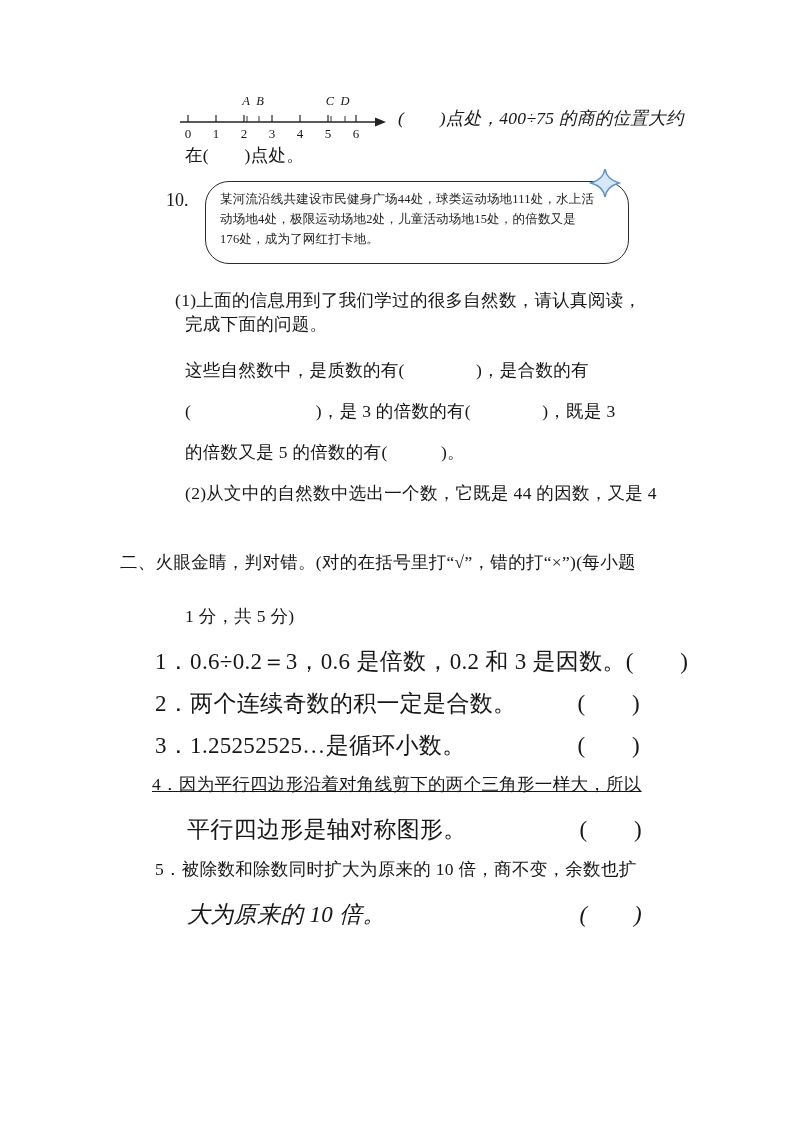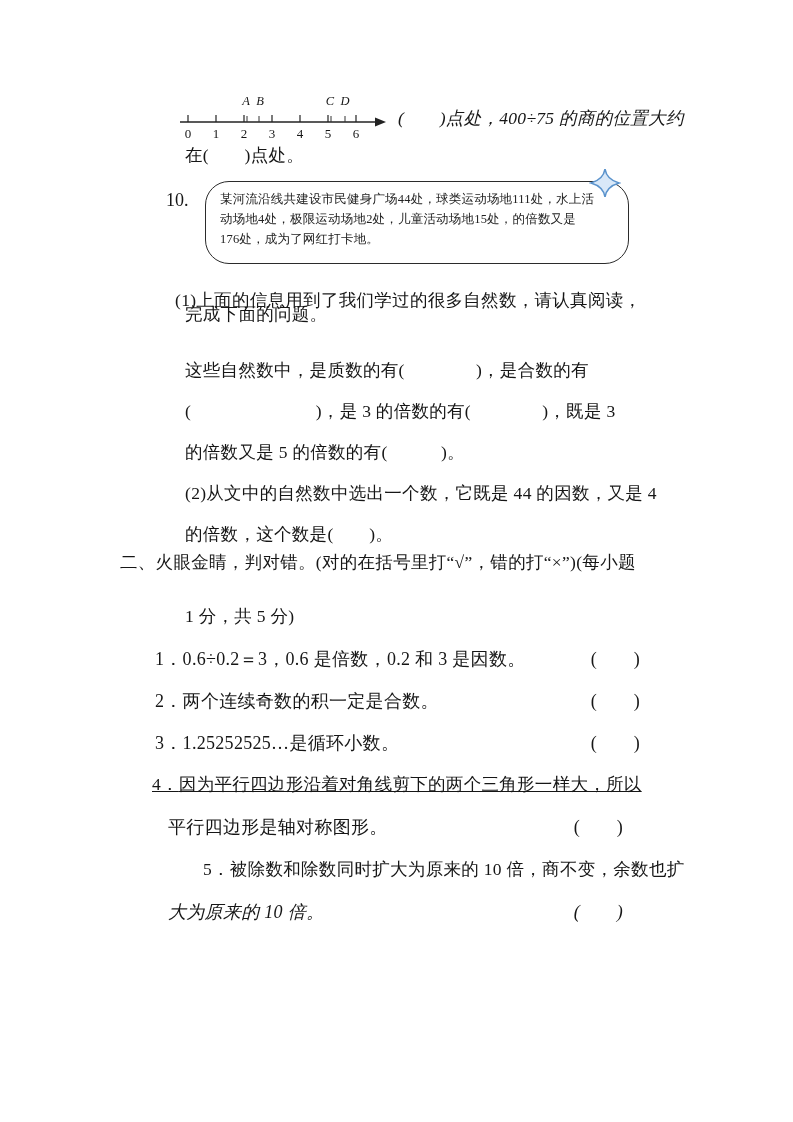--- a/index.html
+++ b/index.html
@@ -26,24 +26,24 @@
     border:1.6px solid #2b2b2b; border-radius:24px;
     padding:7px 12px 14px 14px;
   }
   .box-line {
     font-size:12.5px; line-height:1.6; white-space:nowrap;
     letter-spacing:0.2px; color:#222;
   }
   .sparkle { position:absolute; left:589px; top:167px; }
   .judge-row {
     position:absolute; display:flex; justify-content:space-between;
-    font-size:18px; line-height:1.25; letter-spacing:0.3px; white-space:nowrap;text-align:center;
+    font-size:23px; line-height:1.25; letter-spacing:0.3px; white-space:nowrap;text-align:center;
   }
   .judge-row.first { left:155px; width:485px; }
-  .judge-row.cont  { left:168px; width:455px; }
+  .judge-row.cont  { left:187px; width:455px; }
   .bracket { white-space:pre; }
 </style>
 </head>
 <body>
 
 <div class="page">
 
   <div class="numberline-wrap">
     <svg width="212" height="52" viewBox="0 0 212 52">
       <line x1="2" y1="30" x2="200" y2="30" stroke="#222" stroke-width="1.3"></line>
@@ -81,26 +81,25 @@
     <div class="box-line">动场地4处，极限运动场地2处，儿童活动场地15处，的倍数又是</div>
     <div class="box-line">176处，成为了网红打卡地。</div>
   </div>
   <div class="sparkle">
     <svg width="32" height="32" viewBox="0 0 32 32">
       <path d="M16 2 Q17.6 12.4 30 16 Q17.6 19.6 16 30 Q14.4 19.6 2 16 Q14.4 12.4 16 2 Z" fill="#d9e8f8" stroke="#5b93cc" stroke-width="1.6"></path>
     </svg>
   </div>
 
   <div class="line" style="left:175px; top:278px;margin-top:12px;">(1)上面的信息用到了我们学过的很多自然数，请认真阅读，</div>
-  <div class="line" style="left:185px; top:304px;">完成下面的问题。</div>
+  <div class="line" style="left:185px; top:314px;">完成下面的问题。</div>
   <div class="line" style="left:185px; top:360px;">这些自然数中，是质数的有(　　　　)，是合数的有</div>
   <div class="line" style="left:185px; top:401px;">(　　　　　　　)，是 3 的倍数的有(　　　　)，既是 3</div>
   <div class="line" style="left:185px; top:442px;">的倍数又是 5 的倍数的有(　　　)。</div>
   <div class="line" style="left:185px; top:483px;">(2)从文中的自然数中选出一个数，它既是 44 的因数，又是 4</div>
-  <div class="line" style="left:185px; top:524px;">的倍数，这个数是(　　)。</div>
 
   <div class="line" style="left:120px; top:552px;font-family:Liberation Serif, serif;">二、火眼金睛，判对错。(对的在括号里打“√”，错的打“×”)(每小题</div>
   <div class="line" style="left:185px; top:606px;font-family:Liberation Serif, serif;">1 分，共 5 分)</div>
 
   <div class="judge-row first" style="top:648px;">
     <span><span>1．</span><span>0.6÷0.2＝3，0.6 是倍数，0.2 和 3 是因数。</span></span>
     <span class="bracket">(　　)</span>
   </div>
 
   <div class="judge-row first" style="top:690px;">
@@ -114,21 +113,21 @@
   </div>
 
   <div class="line" style="left:152px; top:774px;text-decoration:underline;">
     <span>4．</span><span>因为平行四边形沿着对角线剪下的两个三角形一样大，所以</span>
   </div>
   <div class="judge-row cont" style="top:816px;">
     <span>平行四边形是轴对称图形。</span>
     <span class="bracket">(　　)</span>
   </div>
 
-  <div class="line" style="left:155px; top:859px;margin-left:48px;">
+  <div class="line" style="left:155px; top:859px;">
     <span>5．</span><span>被除数和除数同时扩大为原来的 10 倍，商不变，余数也扩</span>
   </div>
   <div class="judge-row cont" style="top:901px;font-style:italic;">
     <span>大为原来的 10 倍。</span>
     <span class="bracket">(　　)</span>
   </div>
 
 </div>
 
 </body></html>

